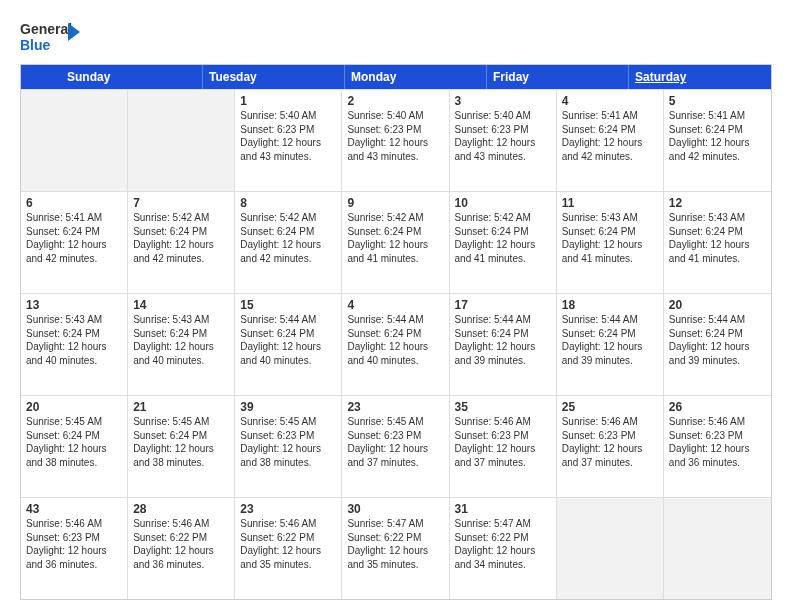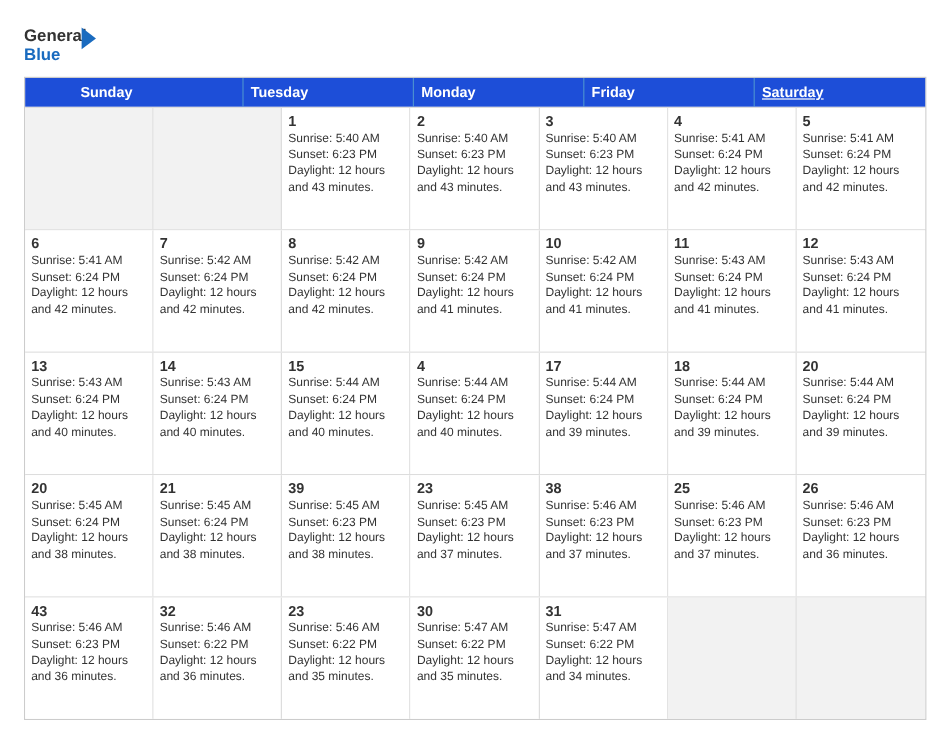--- a/index.html
+++ b/index.html
@@ -221,39 +221,39 @@
           </div>
           <div class="cal-cell">
             <span class="day-num">39</span>
             <div class="cell-text">Sunrise: 5:45 AM<br>Sunset: 6:23 PM<br>Daylight: 12 hours and 38 minutes.</div>
           </div>
           <div class="cal-cell">
             <span class="day-num">23</span>
             <div class="cell-text">Sunrise: 5:45 AM<br>Sunset: 6:23 PM<br>Daylight: 12 hours and 37 minutes.</div>
           </div>
           <div class="cal-cell">
-            <span class="day-num">38</span>
+            <span class="day-num">35</span>
             <div class="cell-text">Sunrise: 5:46 AM<br>Sunset: 6:23 PM<br>Daylight: 12 hours and 37 minutes.</div>
           </div>
           <div class="cal-cell">
             <span class="day-num">25</span>
             <div class="cell-text">Sunrise: 5:46 AM<br>Sunset: 6:23 PM<br>Daylight: 12 hours and 37 minutes.</div>
           </div>
           <div class="cal-cell">
             <span class="day-num">26</span>
             <div class="cell-text">Sunrise: 5:46 AM<br>Sunset: 6:23 PM<br>Daylight: 12 hours and 36 minutes.</div>
           </div>
         </div>
         <div class="cal-week">
           <div class="cal-cell">
             <span class="day-num">43</span>
             <div class="cell-text">Sunrise: 5:46 AM<br>Sunset: 6:23 PM<br>Daylight: 12 hours and 36 minutes.</div>
           </div>
           <div class="cal-cell">
-            <span class="day-num">32</span>
+            <span class="day-num">28</span>
             <div class="cell-text">Sunrise: 5:46 AM<br>Sunset: 6:22 PM<br>Daylight: 12 hours and 36 minutes.</div>
           </div>
           <div class="cal-cell">
             <span class="day-num">23</span>
             <div class="cell-text">Sunrise: 5:46 AM<br>Sunset: 6:22 PM<br>Daylight: 12 hours and 35 minutes.</div>
           </div>
           <div class="cal-cell">
             <span class="day-num">30</span>
             <div class="cell-text">Sunrise: 5:47 AM<br>Sunset: 6:22 PM<br>Daylight: 12 hours and 35 minutes.</div>
           </div>

